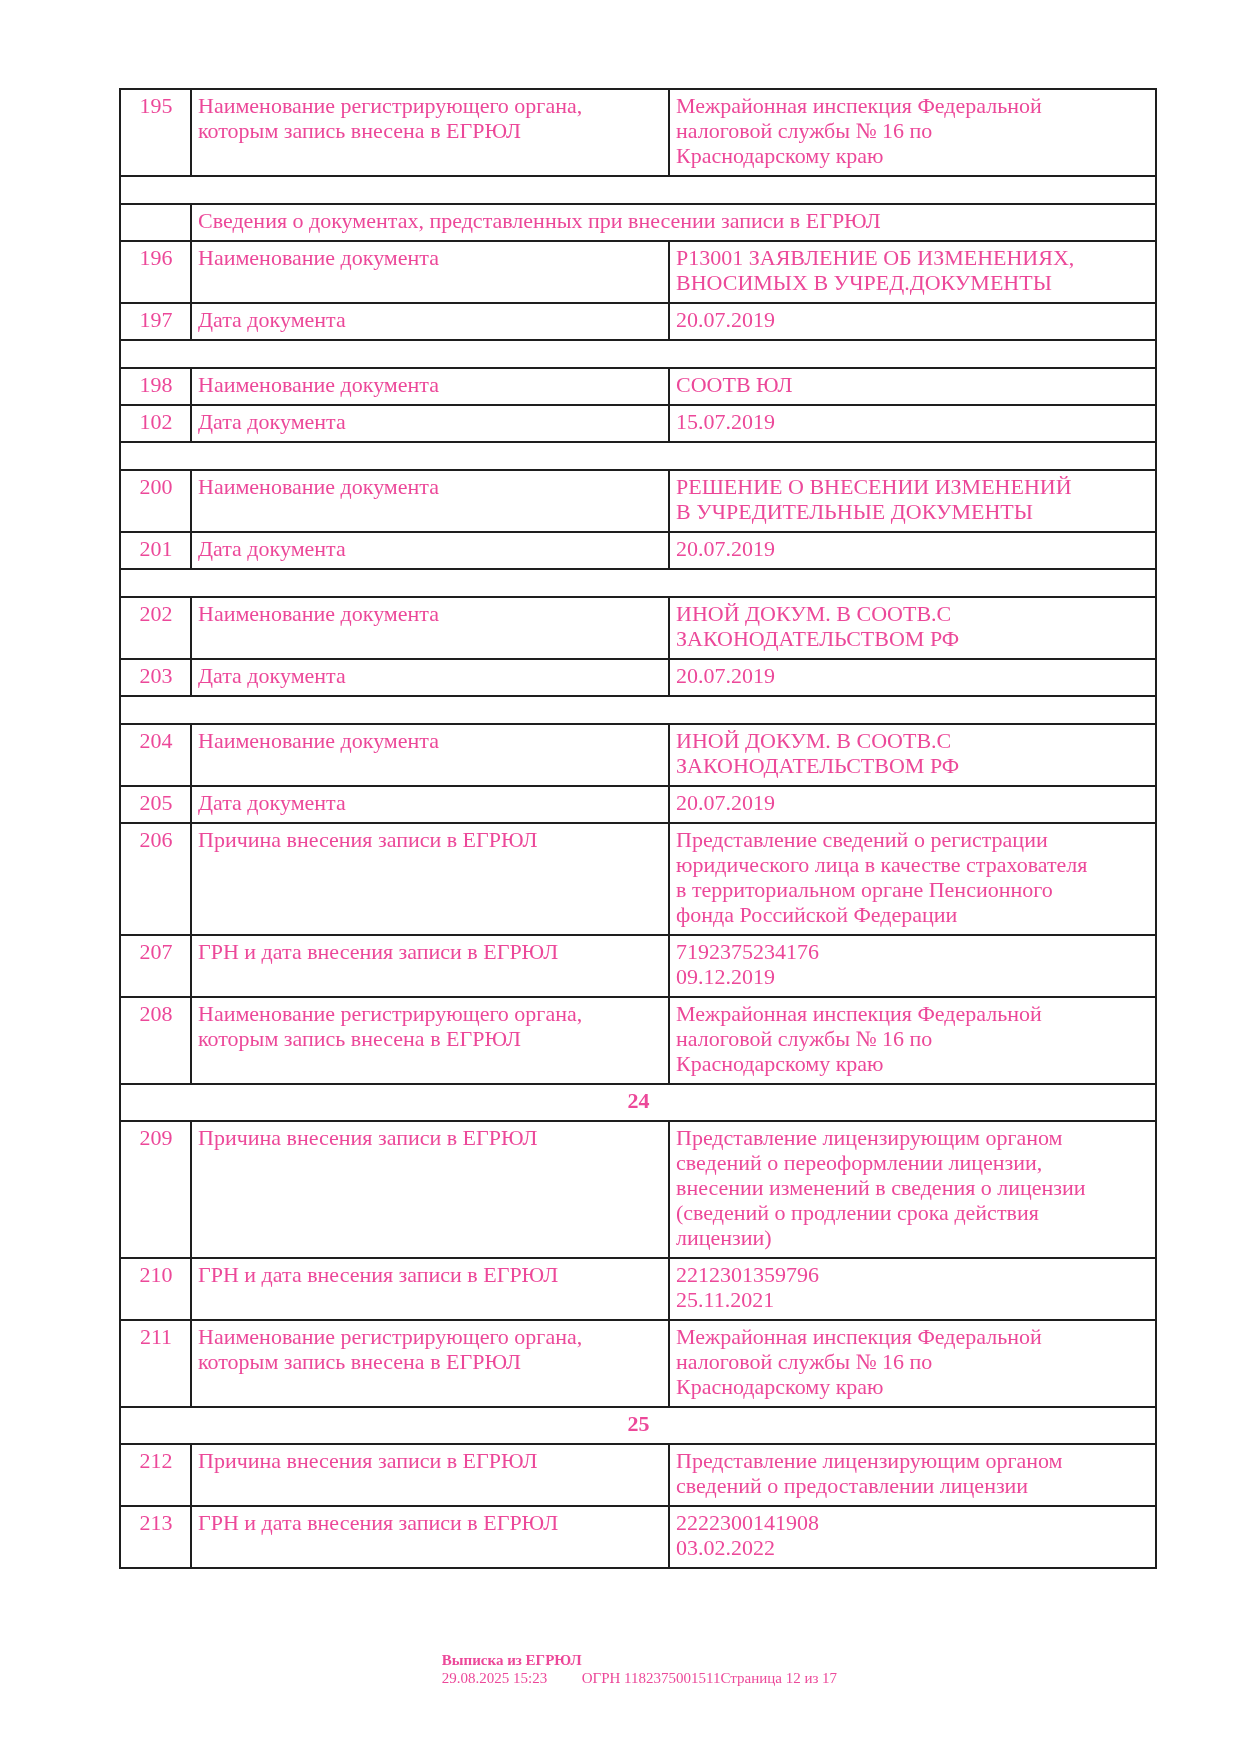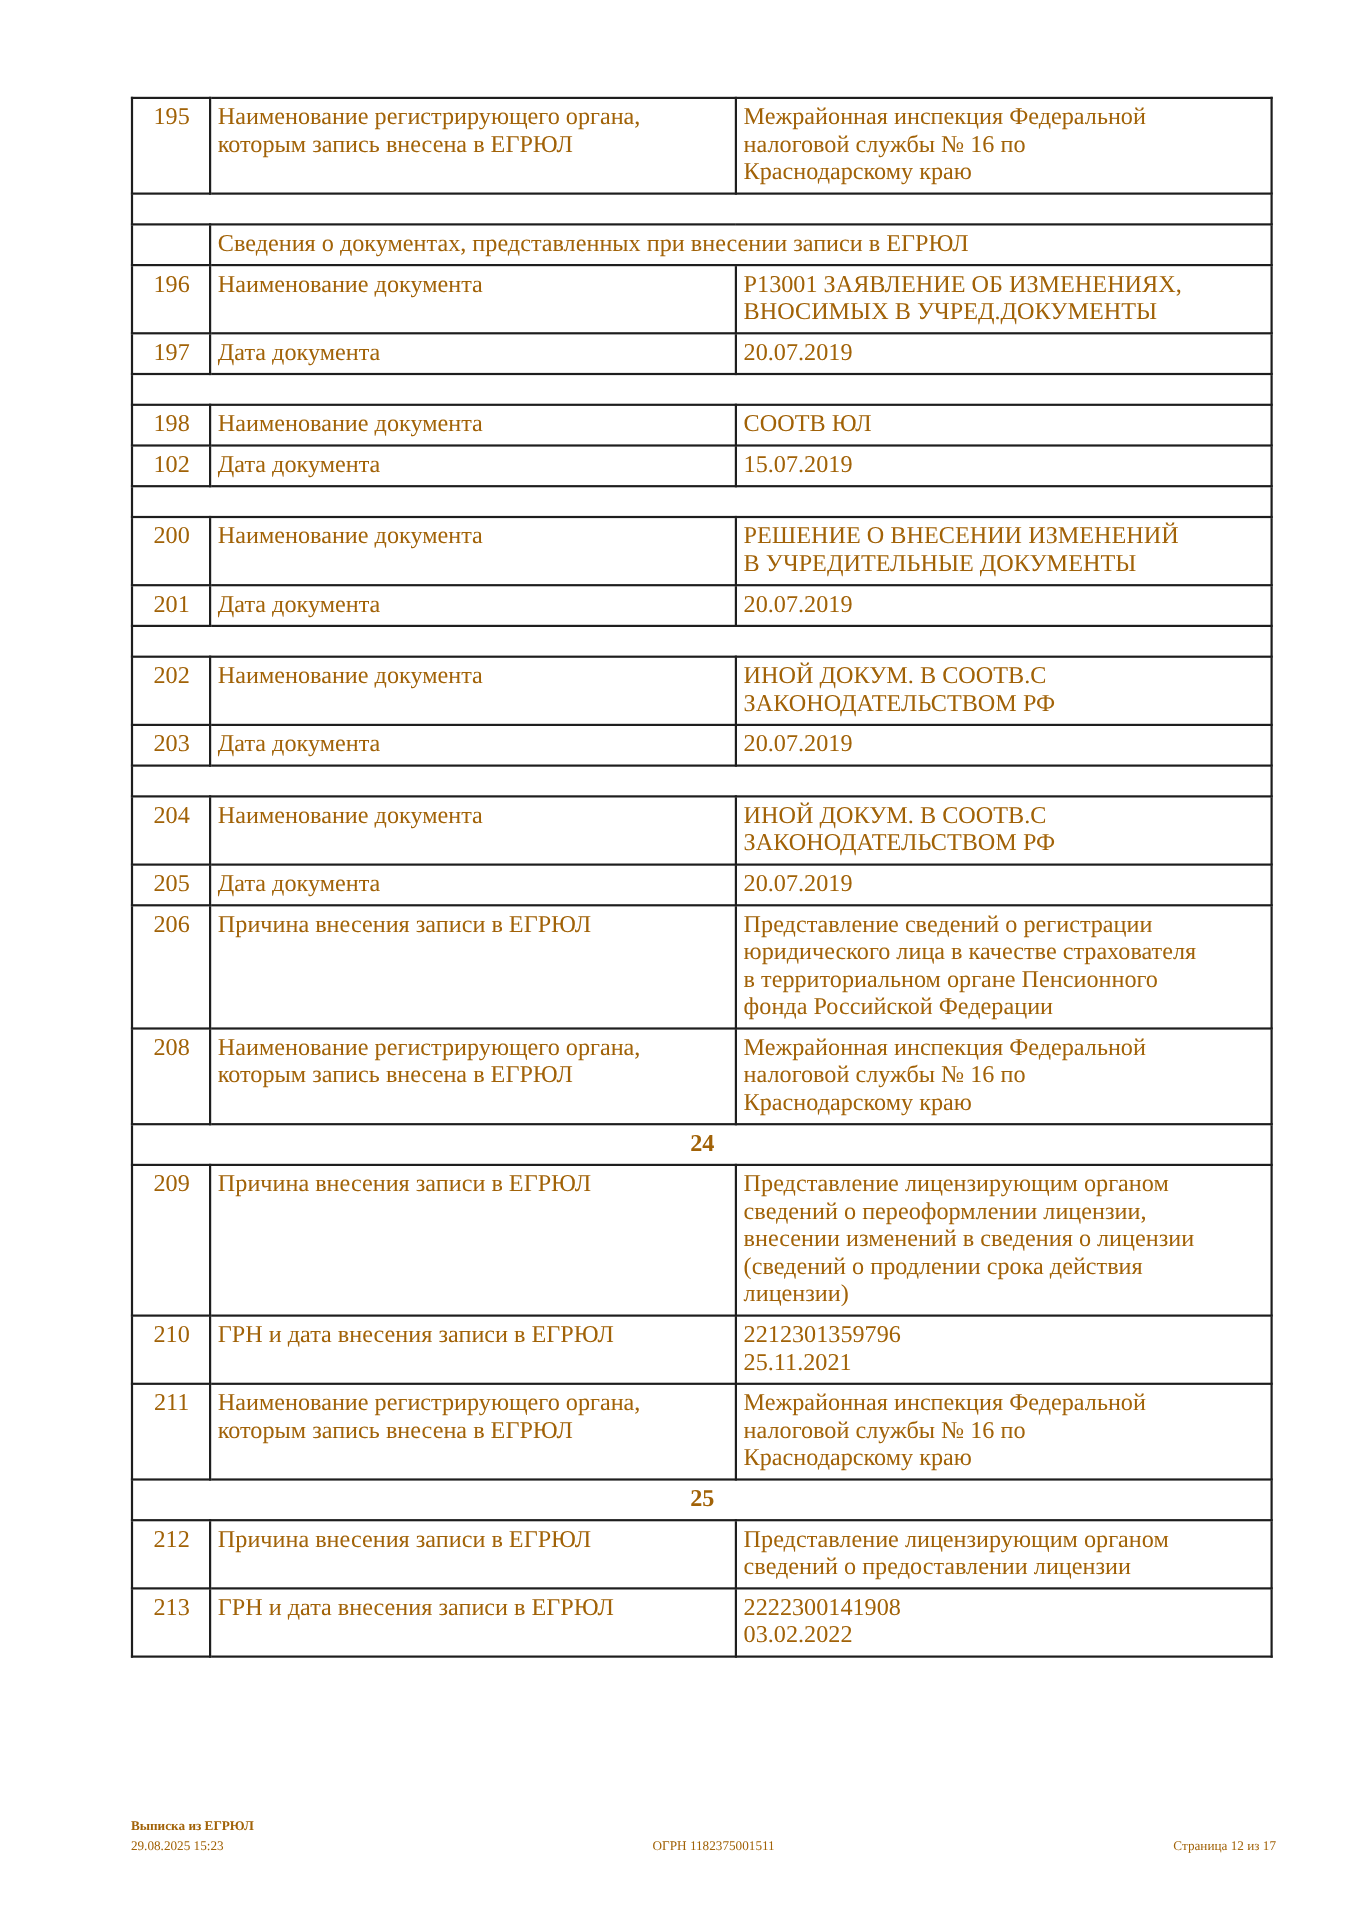--- a/index.html
+++ b/index.html
@@ -5,21 +5,21 @@
   html, body {
     margin: 0;
     padding: 0;
     background: #ffffff;
   }
   .page {
     position: relative;
     width: 1240px;
     height: 1755px;
     background: #ffffff;
-    color: #a16207;
+    color: #ec4899;
     font-family: "Liberation Serif", "DejaVu Serif", serif;
     overflow: hidden;
   }
   table.egrul {
     position: absolute;
     left: 119px;
     top: 88px;
     width: 1036px;
     border-collapse: collapse;
     table-layout: fixed;
@@ -53,23 +53,23 @@
     font-weight: bold;
     padding-top: 1px;
     padding-bottom: 5px;
   }
   .footer {
     position: absolute;
     left: 119px;
     top: 1652px;
     width: 1041px;
     display: flex;
-    justify-content: space-between;
+    justify-content: center;
     align-items: flex-end;
-    font-size: 12px;
+    font-size: 15px;
     line-height: 17.5px;
   }
   .footer-left {
     text-align: left;
   }
   .footer-title {
     font-weight: bold;
   }
   .footer-center {
     text-align: center;
@@ -171,20 +171,26 @@
         <td class="c-label">Дата документа</td>
         <td class="c-value">20.07.2019</td>
       </tr>
       <tr>
         <td class="c-num">206</td>
         <td class="c-label">Причина внесения записи в ЕГРЮЛ</td>
         <td class="c-value">Представление сведений о регистрации
 юридического лица в качестве страхователя
 в территориальном органе Пенсионного
 фонда Российской Федерации</td>
+      </tr>
+      <tr>
+        <td class="c-num">207</td>
+        <td class="c-label">ГРН и дата внесения записи в ЕГРЮЛ</td>
+        <td class="c-value">7192375234176
+09.12.2019</td>
       </tr>
       <tr>
         <td class="c-num">208</td>
         <td class="c-label">Наименование регистрирующего органа,
 которым запись внесена в ЕГРЮЛ</td>
         <td class="c-value">Межрайонная инспекция Федеральной
 налоговой службы № 16 по
 Краснодарскому краю</td>
       </tr>
       <tr>

